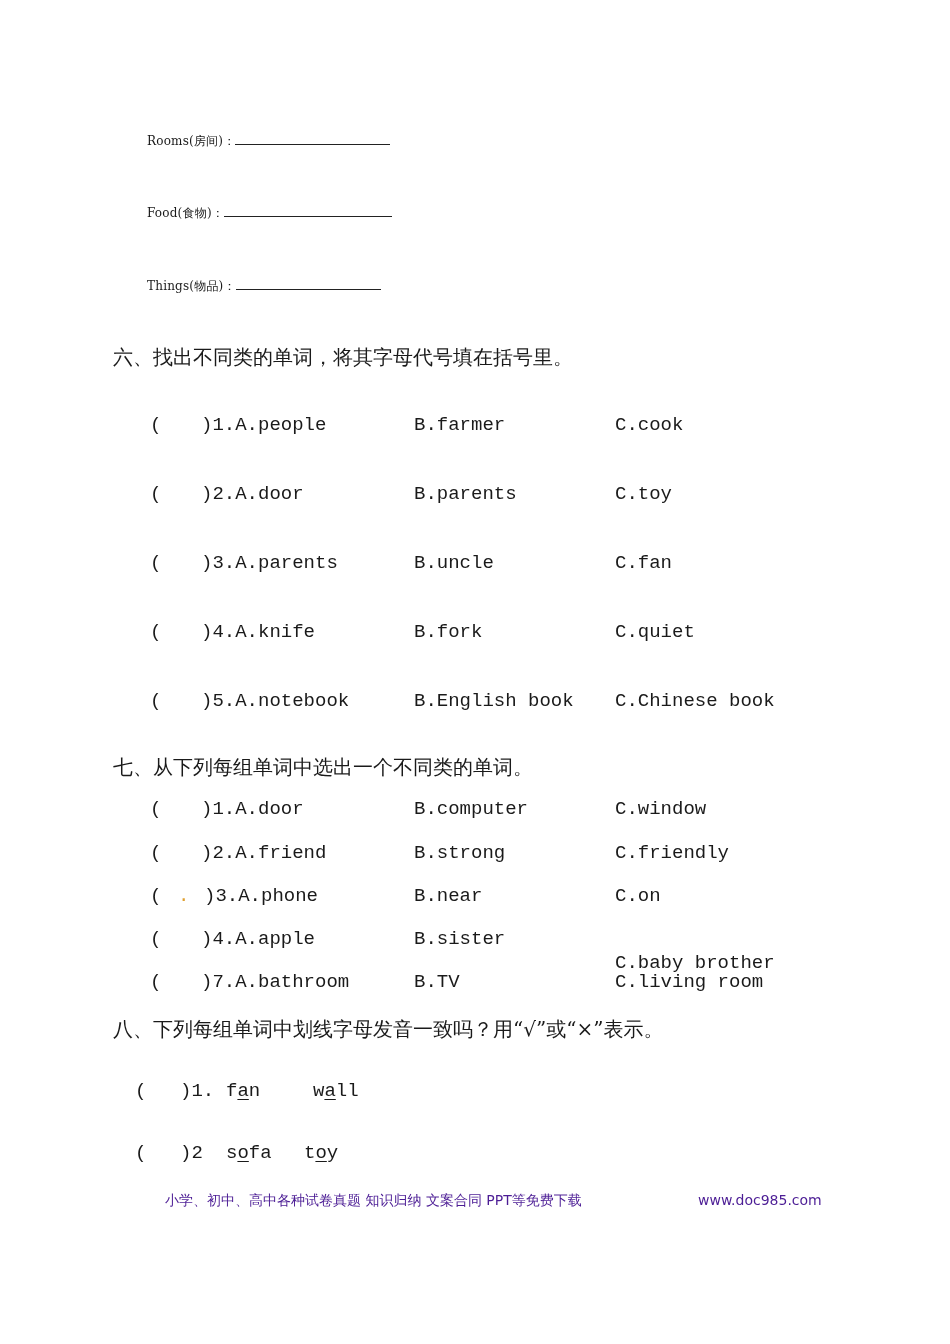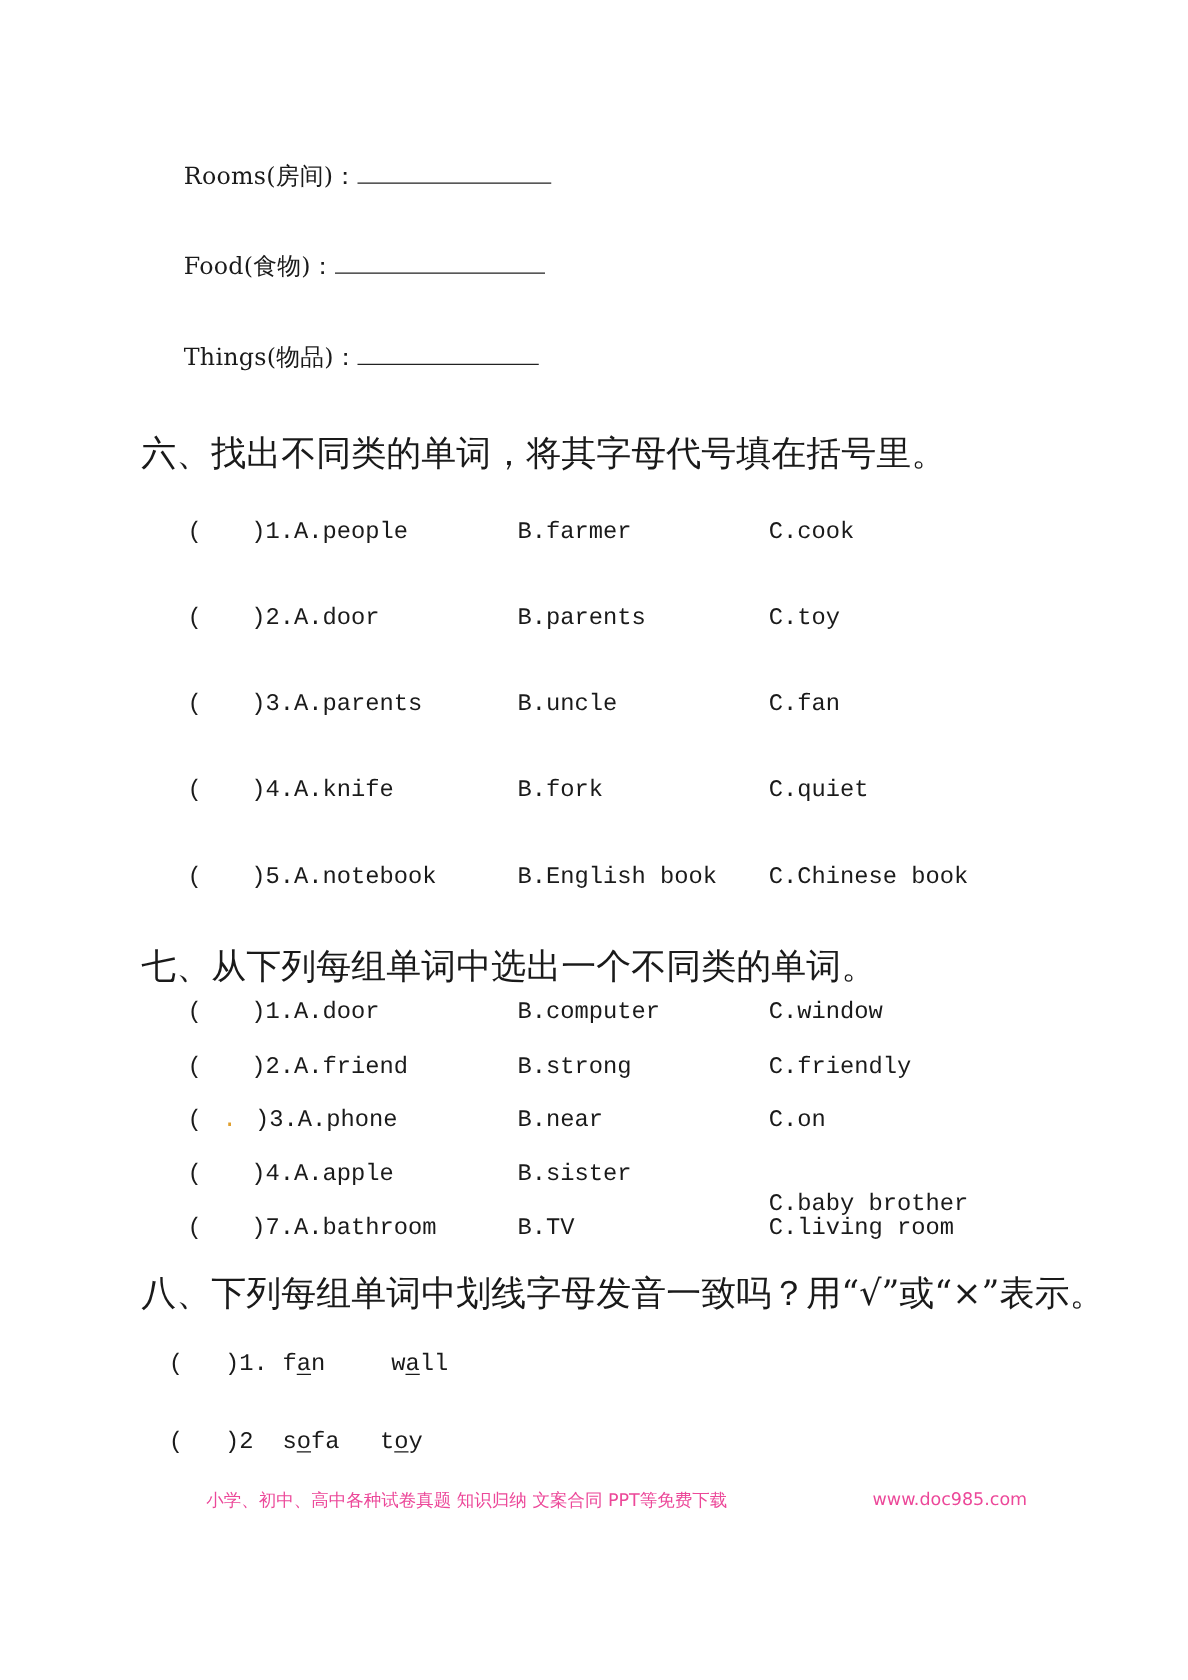--- a/index.html
+++ b/index.html
@@ -1,25 +1,25 @@
 <!DOCTYPE html>
 <html><head>
 <meta charset="utf-8">
 <style>
   html, body { margin: 0; padding: 0; background: #ffffff; }
   body { width: 950px; height: 1344px; position: relative; overflow: hidden;
          font-family: "DejaVu Serif", "Liberation Serif", serif; color: #1a1a1a; }
   .abs { position: absolute; white-space: nowrap; }
-  .txt { font-size: 19px; letter-spacing: 0.2px; }
+  .txt { font-size: 12px; letter-spacing: 0.2px; }
   .mono { font-family: "Liberation Mono", "DejaVu Sans Mono", monospace; font-size: 19px; }
-  .heading { font-size: 28px; font-family: "DejaVu Serif", serif; text-align: right; }
+  .heading { font-size: 20px; font-family: "DejaVu Serif", serif; text-align: right; }
   .blank { display: inline-block; border-bottom: 1.5px solid #222; height: 16px; vertical-align: baseline; }
   .ul { text-decoration: underline; text-underline-offset: 3px; }
   .dot { color: #e0a030; }
-  .footer { font-family: "DejaVu Sans", "Liberation Sans", sans-serif; font-size: 14px; color: #ec4899; }
+  .footer { font-family: "DejaVu Sans", "Liberation Sans", sans-serif; font-size: 14px; color: #4c1d95; }
 </style>
 </head>
 <body>
 
 <div class="abs txt" style="left:147px; top:128px;">
   <span>Rooms(房间)：</span><span class="blank" style="width:155px;"></span>
 </div>
 <div class="abs txt" style="left:147px; top:200px;">
   <span>Food(食物)：</span><span class="blank" style="width:168px;"></span>
 </div>

